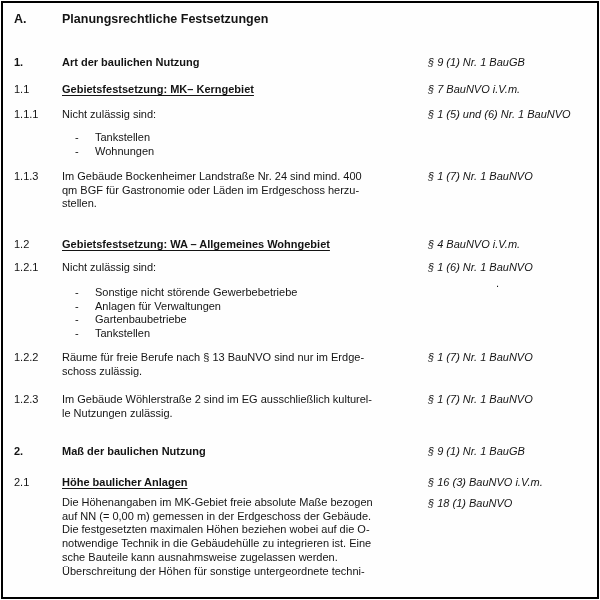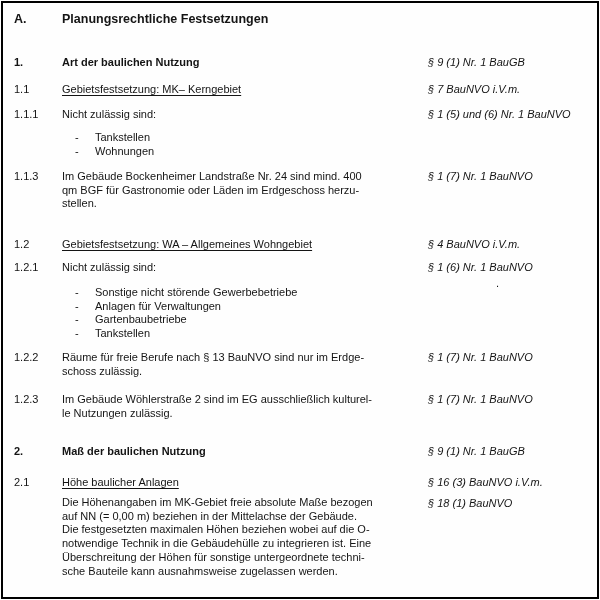--- a/index.html
+++ b/index.html
@@ -9,21 +9,21 @@
     color:#141414;font-size:11px;line-height:13.7px;overflow:hidden;
     -webkit-font-smoothing:none;
   }
   .frame{position:absolute;left:1px;top:1px;width:594px;height:594px;border:2px solid #000;pointer-events:none;}
   .row{position:absolute;left:0;width:600px;}
   .num{position:absolute;left:14px;top:0;white-space:nowrap;}
   .body{position:absolute;left:62px;top:0;width:338px;}
   .ref{position:absolute;left:428px;top:0;width:160px;white-space:nowrap;font-style:italic;}
   .bold{font-weight:bold;}
   .big{font-size:12.5px;}
-  .uline{text-decoration:underline;text-underline-offset:2px;}
+  .uline{text-decoration:underline;text-underline-offset:2px;font-weight:bold;}
   .line{white-space:nowrap;}
   .bullets .bi{position:relative;padding-left:33px;white-space:nowrap;}
   .bullets .dash{position:absolute;left:13px;top:0;}
   .artifact{position:absolute;left:496px;top:277px;font-size:11px;}
 </style>
 </head>
 <body>
 
 <div class="page">
   <div class="frame"></div>
@@ -134,21 +134,21 @@
 
   <div class="row" style="top:476px">
     <span class="num">2.1</span>
     <div class="body"><span class="uline">Höhe baulicher Anlagen</span></div>
     <span class="ref">§ 16 (3) BauNVO i.V.m.</span>
   </div>
 
   <div class="row" style="top:496px">
     <div class="body">
       <div class="line">Die Höhenangaben im MK-Gebiet freie absolute Maße bezogen</div>
-      <div class="line">auf NN (= 0,00 m) beziehen in der Mittelachse der Gebäude.</div>
+      <div class="line">auf NN (= 0,00 m) gemessen in der Erdgeschoss der Gebäude.</div>
       <div class="line">Die festgesetzten maximalen Höhen beziehen wobei auf die O-</div>
       <div class="line">notwendige Technik in die Gebäudehülle zu integrieren ist. Eine</div>
+      <div class="line">sche Bauteile kann ausnahmsweise zugelassen werden.</div>
       <div class="line">Überschreitung der Höhen für sonstige untergeordnete techni-</div>
-      <div class="line">sche Bauteile kann ausnahmsweise zugelassen werden.</div>
     </div>
     <span class="ref" style="top:1px">§ 18 (1) BauNVO</span>
   </div>
 </div>
 
 </body></html>

